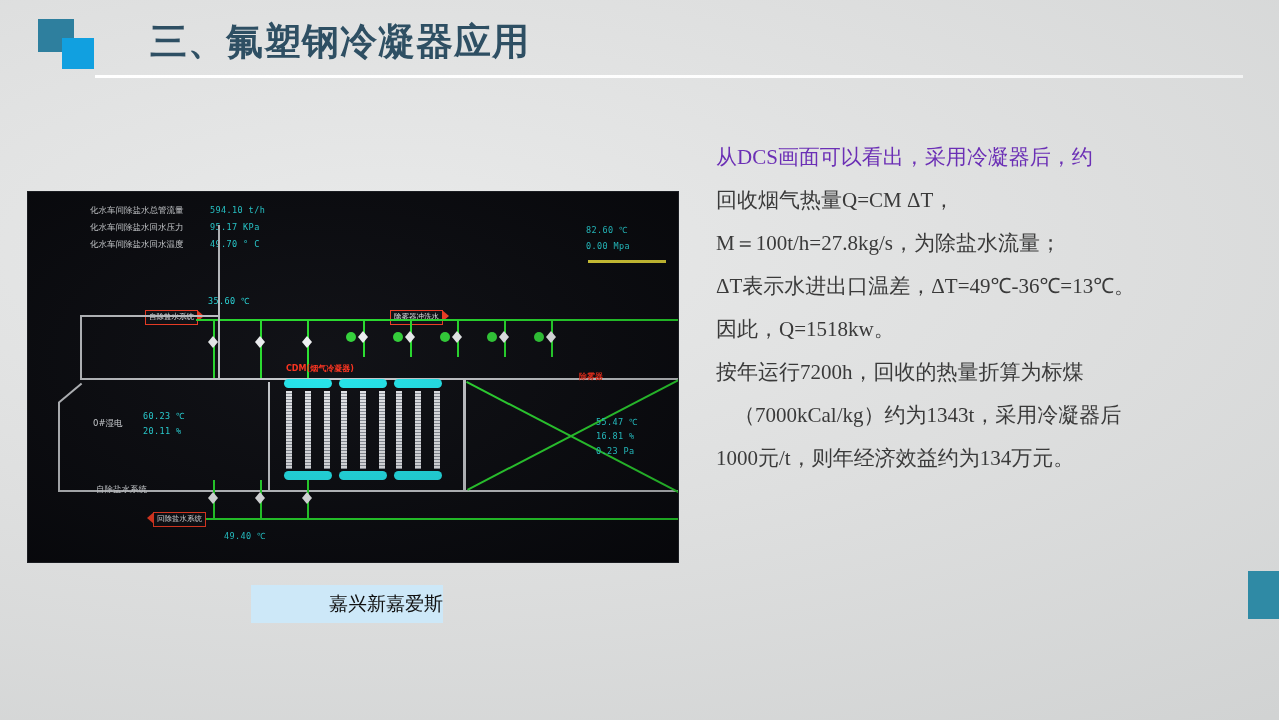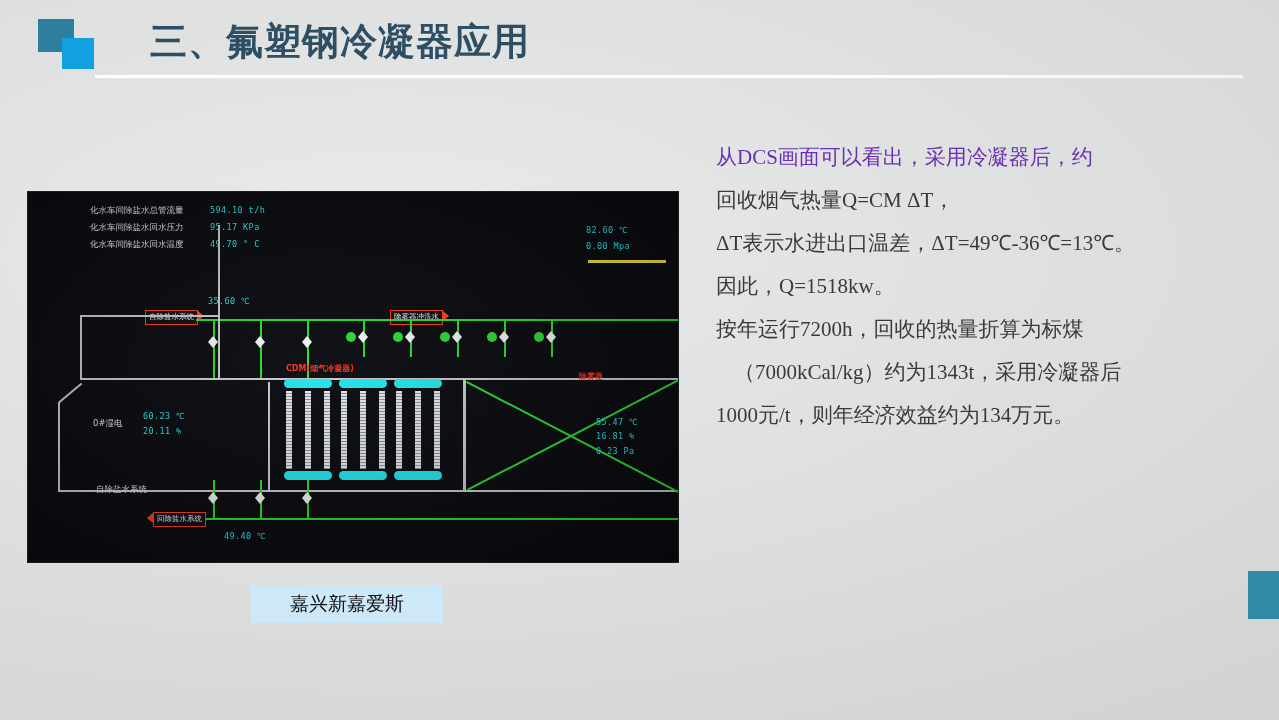--- a/index.html
+++ b/index.html
@@ -251,27 +251,28 @@
         <i class="up"></i>
         <i class="dn"></i>
       </div>
 
     <div class="tag l cn" style="left:125px;top:320px;">回除盐水系统</div>
     <div class="dl val-c" style="left:196px;top:338px;">49.40 ℃</div>
 
     <div class="vign"></div>
   </div>
 
-  <div id="caption" style="background: rgb(205, 232, 248);">
+  <div id="caption" style="background: rgb(205, 232, 248); justify-content: flex-end;">
     <span>嘉兴新嘉爱斯</span>
   </div>
 
   <div id="text-col">
       <div class="tline purple">从DCS画面可以看出，采用冷凝器后，约</div>
       <div class="tline">回收烟气热量Q=CM ΔT，</div>
+      <div class="tline">M＝100t/h=27.8kg/s，为除盐水流量；</div>
       <div class="tline">ΔT表示水进出口温差，ΔT=49℃-36℃=13℃。</div>
       <div class="tline">因此，Q=1518kw。</div>
       <div class="tline">按年运行7200h，回收的热量折算为标煤</div>
       <div class="tline indent">（7000kCal/kg）约为1343t，采用冷凝器后</div>
       <div class="tline">1000元/t，则年经济效益约为134万元。</div>
     </div>
 
   <div id="edge-accent" style="background: rgb(47, 138, 165);"></div>
 </div>
 

